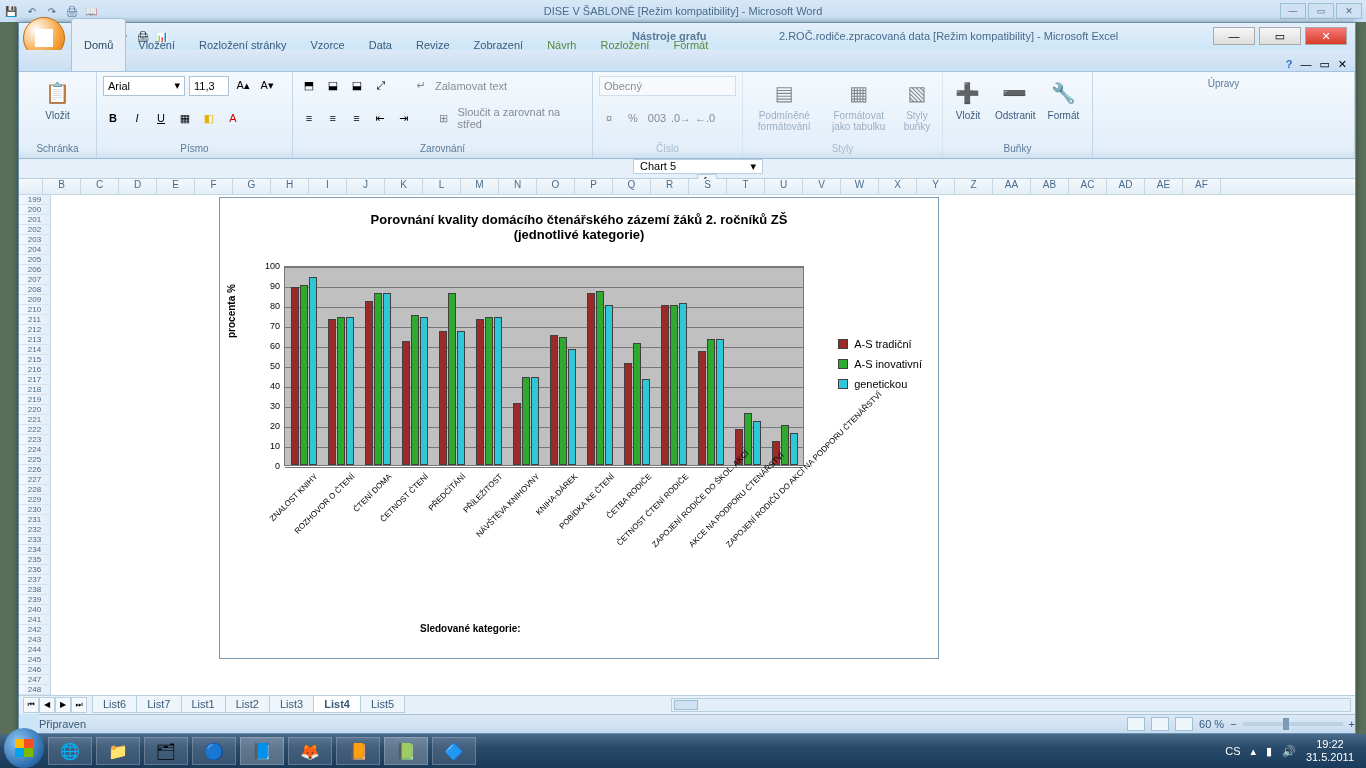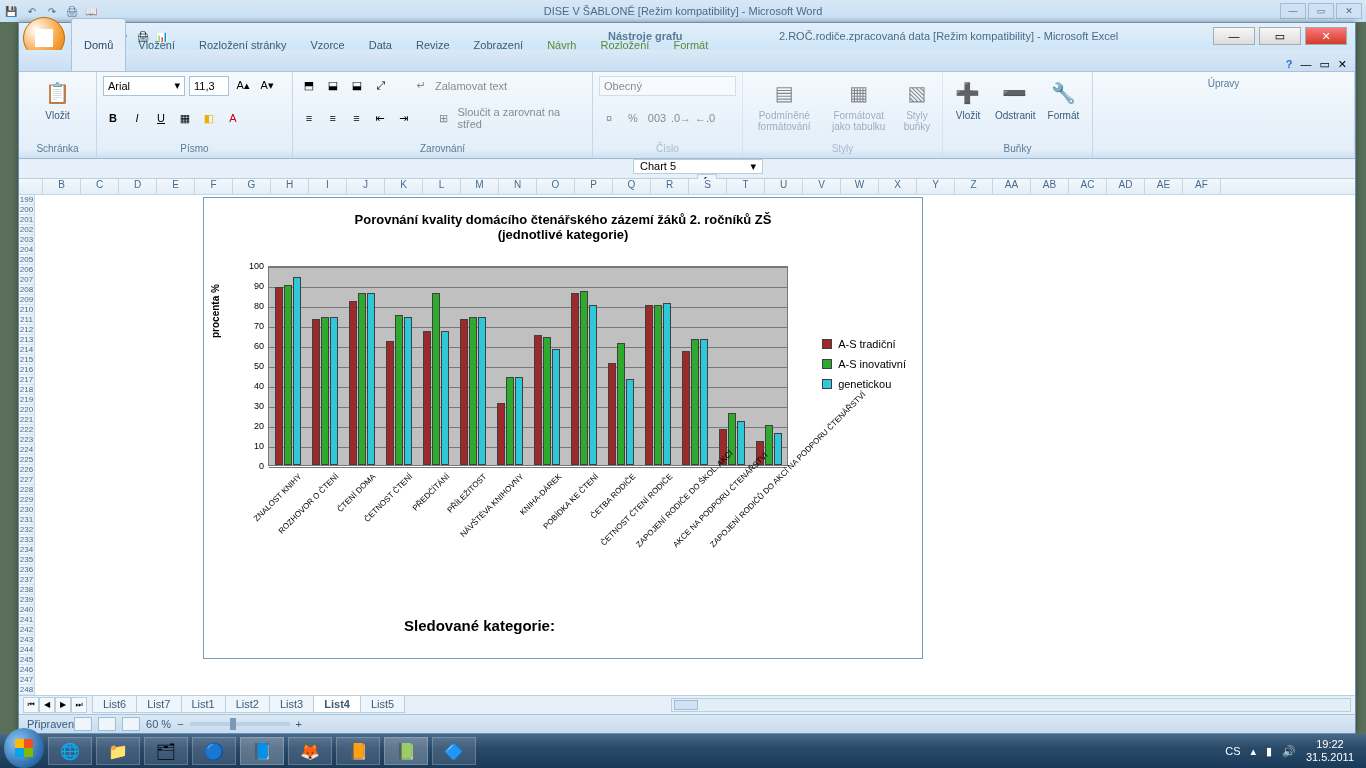--- a/index.html
+++ b/index.html
@@ -11,21 +11,21 @@
 .word-title .wc { position:absolute; right:4px; display:flex; gap:2px; }
 .winbtn { width:26px; height:16px; background:#cfe1f3; border:1px solid #9fbfd8; display:flex; align-items:center; justify-content:center; font-size:9px; }
 .qicon { width:16px; height:16px; display:flex; align-items:center; justify-content:center; font-size:10px; }
 
 
 .excel { position:absolute; top:22px; left:18px; width:1338px; height:712px; background:#cde6f7; border:1px solid #6a8fb5; box-shadow:0 0 6px rgba(0,0,0,.4); display:flex; flex-direction:column; }
 .excel-title { height:28px; background:linear-gradient(#e4effa,#cde6f7); display:flex; align-items:center; position:relative; }
 .excel-title .orb { width:42px; height:42px; position:absolute; left:4px; top:-6px; background:radial-gradient(circle at 30% 30%,#fff,#f5a23a 60%,#e07810); border-radius:50%; border:1px solid #c5690a; display:flex; align-items:center; justify-content:center; }
 .excel-title .orb::after { content:""; width:18px; height:18px; background:#fff; }
 .excel-title .qat2 { position:absolute; left:56px; display:flex; gap:4px; align-items:center; }
-.excel-title .ctx { position:absolute; left:556px; color:#5a7a9a; font-weight:600;padding-left:33px; }
+.excel-title .ctx { position:absolute; left:580px; color:#5a7a9a; font-weight:600;padding-left:33px; }
 .excel-title .doc { position:absolute; left:760px; color:#4a6a8a; }
 .excel-title .wc { position:absolute; right:8px; display:flex; gap:4px; }
 .xbtn { width:42px; height:18px; border:1px solid #aaa; display:flex; align-items:center; justify-content:center; font-size:11px; }
 .xbtn.min{background:linear-gradient(#f7f7f7,#ddd);} .xbtn.max{background:linear-gradient(#f7f7f7,#ddd);} .xbtn.close{background:linear-gradient(#f87a7a,#d43b28); color:#fff;}
 
 
 .tabs { height:22px; background:linear-gradient(#dbe9f7,#c9def3); display:flex; align-items:flex-end; padding-left:52px; border-bottom:1px solid #a8c3dd; position:relative; }
 .tab { padding:20px 12px; color:#3a5a7a; cursor:default; }
 .tab.active { background:#e7f0f9; border:1px solid #a8c3dd; border-bottom:none; border-radius:3px 3px 0 0; color:#2a4a6a; }
 .tab.ctx { color:#5a8a3a; }
@@ -50,52 +50,52 @@
 .namebox { width:130px; height:18px; background:#fff; border:1px solid #b8cfde; margin-left:22px; padding:0 6px; display:flex; align-items:center; justify-content:space-between; }
 .fxlabel { width:20px; height:18px; border:1px solid #b8cfde; background:#eef5fb; display:flex; align-items:center; justify-content:center; font-style:italic; margin-left:40px; }
 .fxinput { flex:1; height:18px; background:#fff; border:1px solid #b8cfde; margin-right:6px; }
 
 
 .gridwrap { flex:1; display:flex; flex-direction:column; background:#fff; }
 .colhdr { height:16px; display:flex; background:linear-gradient(#f3f8fc,#e3eef7); border-bottom:1px solid #c6d7e4; }
 .corner { width:24px; border-right:1px solid #c6d7e4; }
 .ch { width:38px; border-right:1px solid #c6d7e4; text-align:center; font-size:10px; color:#4a6a8a; }
 .gridbody { flex:1; display:flex; overflow:hidden; }
-.rowhdr { width:16px; background:linear-gradient(90deg,#f3f8fc,#e3eef7); border-right:1px solid #c6d7e4; }
+.rowhdr { width:32px; background:linear-gradient(90deg,#f3f8fc,#e3eef7); border-right:1px solid #c6d7e4; }
 .rh { height:10px; border-bottom:1px solid #d6e3ee; font-size:8px; color:#4a6a8a; text-align:center; }
 .cells { flex:1; position:relative; background:#fff; }
 .chartobj { position:absolute; left:168px; top:2px; width:720px; height:462px; border:1px solid #7a9ab5; background:#fff; }
 
 
 .chart-title { text-align:center; font-weight:700; font-size:13px; padding:14px 8px 4px; }
 .plot { position:absolute; left:64px; top:68px; width:520px; height:200px; background:#c0c0c0; border:1px solid #787878; }
 .yaxis-lbl { position:absolute; left:6px; top:140px; transform:rotate(-90deg); transform-origin:left top; font-size:10px; font-weight:600; }
 .ytick { position:absolute; left:40px; font-size:9px; text-align:right; width:20px; }
 .gridline { position:absolute; left:0; right:0; height:0; border-top:1px solid #787878; }
 .bars { position:absolute; left:0; bottom:0; right:0; top:0; display:flex; }
 .catg { flex:1; display:flex; align-items:flex-end; justify-content:center; gap:1px; }
 .bar { width:8px; border:1px solid #404040; }
 .s0{background:#9c2a2a;} .s1{background:#2faa2f;} .s2{background:#2fc8d8;}
 .xticklbl { position:absolute; font-size:8px; transform:rotate(-45deg); transform-origin:right top; text-align:right; white-space:nowrap; }
 .legend { position:absolute; right:16px; top:140px; font-size:9px; }
 .legend div { display:flex; align-items:center; gap:6px; margin-bottom:8px; }
 .lg { width:10px; height:10px; border:1px solid #404040; }
-.xaxis-lbl { position:absolute; left:0; right:0; bottom:24px; left:200px; font-size:15px; font-weight:600; }
+.xaxis-lbl { position:absolute; left:0; right:0; bottom:24px; left:200px; font-size:10px; font-weight:600; }
 
 
 .sheettabs { height:20px; background:#e7f0f9; border-top:1px solid #b8cfde; display:flex; align-items:center; padding-left:4px; font-size:10px; position:relative; }
 .navsheet { display:flex; gap:0; }
 .navsheet span { width:16px; height:16px; border:1px solid #b8cfde; background:#f4f9fd; display:flex; align-items:center; justify-content:center; font-size:8px; }
 .stab { padding:2px 10px; background:#eef5fb; border:1px solid #b8cfde; border-top:none; margin-left:-1px; color:#3a5a7a; }
 .stab.active { background:#fff; font-weight:700; }
 .hscroll { position:absolute; right:4px; width:680px; height:14px; background:#e3eef7; border:1px solid #b8cfde; display:flex; align-items:center; }
 .hscroll .thumb{ width:24px; height:10px; background:#cfe1f3; border:1px solid #9fbfd8; margin-left:2px;}
 
 
-.status { height:20px; background:linear-gradient(#dce9f5,#c7dcef); border-top:1px solid #a8c3dd; display:flex; align-items:center; padding:0 8px; font-size:10px; color:#3a5a7a; }
+.status { height:20px; background:linear-gradient(#dce9f5,#c7dcef); border-top:1px solid #a8c3dd; display:flex; align-items:center; justify-content:space-between; padding:0 0; font-size:10px; color:#3a5a7a;margin-left:20px; }
 .zoom { display:flex; align-items:center; gap:6px; }
 .viewbtn { width:18px; height:14px; border:1px solid #9fbfd8; background:#eef5fb; }
 .slider { width:100px; height:4px; background:#bcd2e4; position:relative; }
 .slider .t{position:absolute; left:40%; top:-4px; width:6px; height:12px; background:#7a9ab5;}
 
 
 .taskbar { position:absolute; bottom:0; left:0; right:0; height:34px; background:linear-gradient(#4a6a8a 0%, #2a4a6a 40%, #1a3a5a 100%); display:flex; align-items:center; padding:0 4px; }
 .start { width:40px; height:40px; background:radial-gradient(circle at 35% 35%,#8ac5f4,#2a6aaa 70%,#154a7a); border-radius:50%; margin-top:-6px; display:flex; align-items:center; justify-content:center; }
 .start::after{content:""; width:18px; height:18px; background:conic-gradient(#f25022 0 25%,#7fba00 0 50%,#00a4ef 0 75%,#ffb900 0);}
 .tb-ic { width:44px; height:28px; margin-left:4px; background:rgba(255,255,255,.12); border:1px solid rgba(255,255,255,.2); display:flex; align-items:center; justify-content:center; font-size:16px; }

